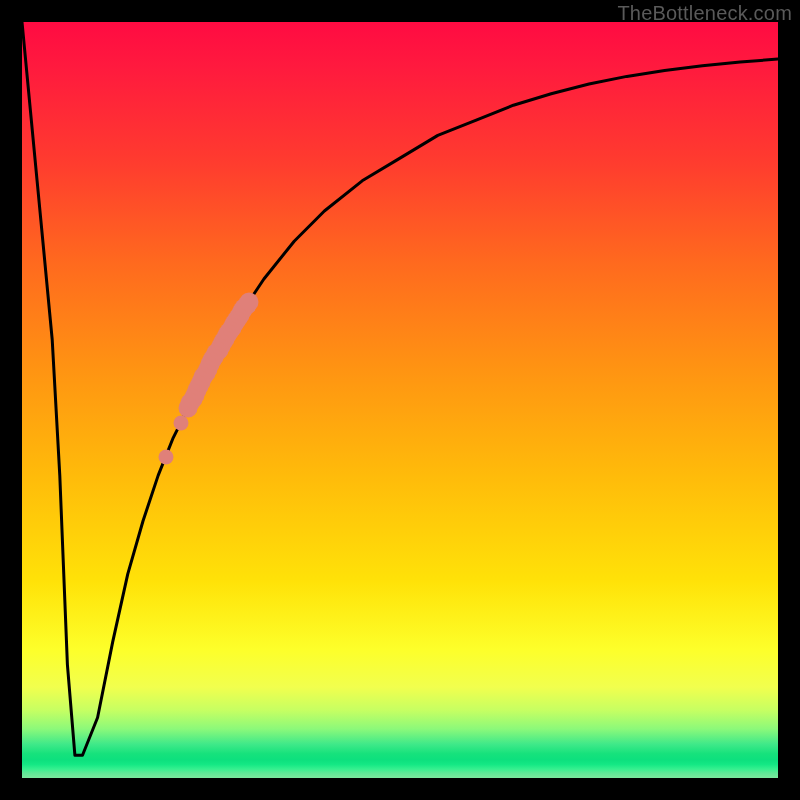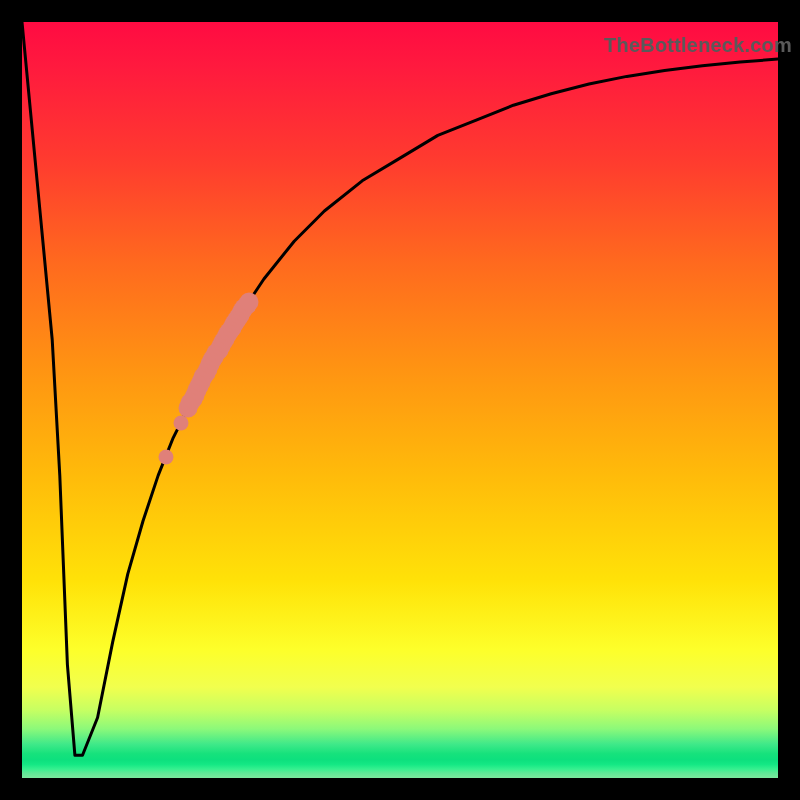--- a/index.html
+++ b/index.html
@@ -65,24 +65,23 @@
     background: #e08079;
     border-radius: 50%;
     transform: translate(-50%, -50%);
   }
   .attribution {
     position: absolute;
     top: 2px;
     right: 8px;
     color: #5a5a5a;
     font-size: 20px;
-    font-weight: 700;
+    font-weight: 400;
     letter-spacing: 0.2px;
     user-select: none;
-    margin-top: 32px;
   }
 </style>
 </head>
 <body>
 
 <div class="frame">
   <div class="plot-area">
     <div class="gradient"></div>
 
     <svg class="curve-svg" viewBox="0 0 756 756" preserveAspectRatio="none">

